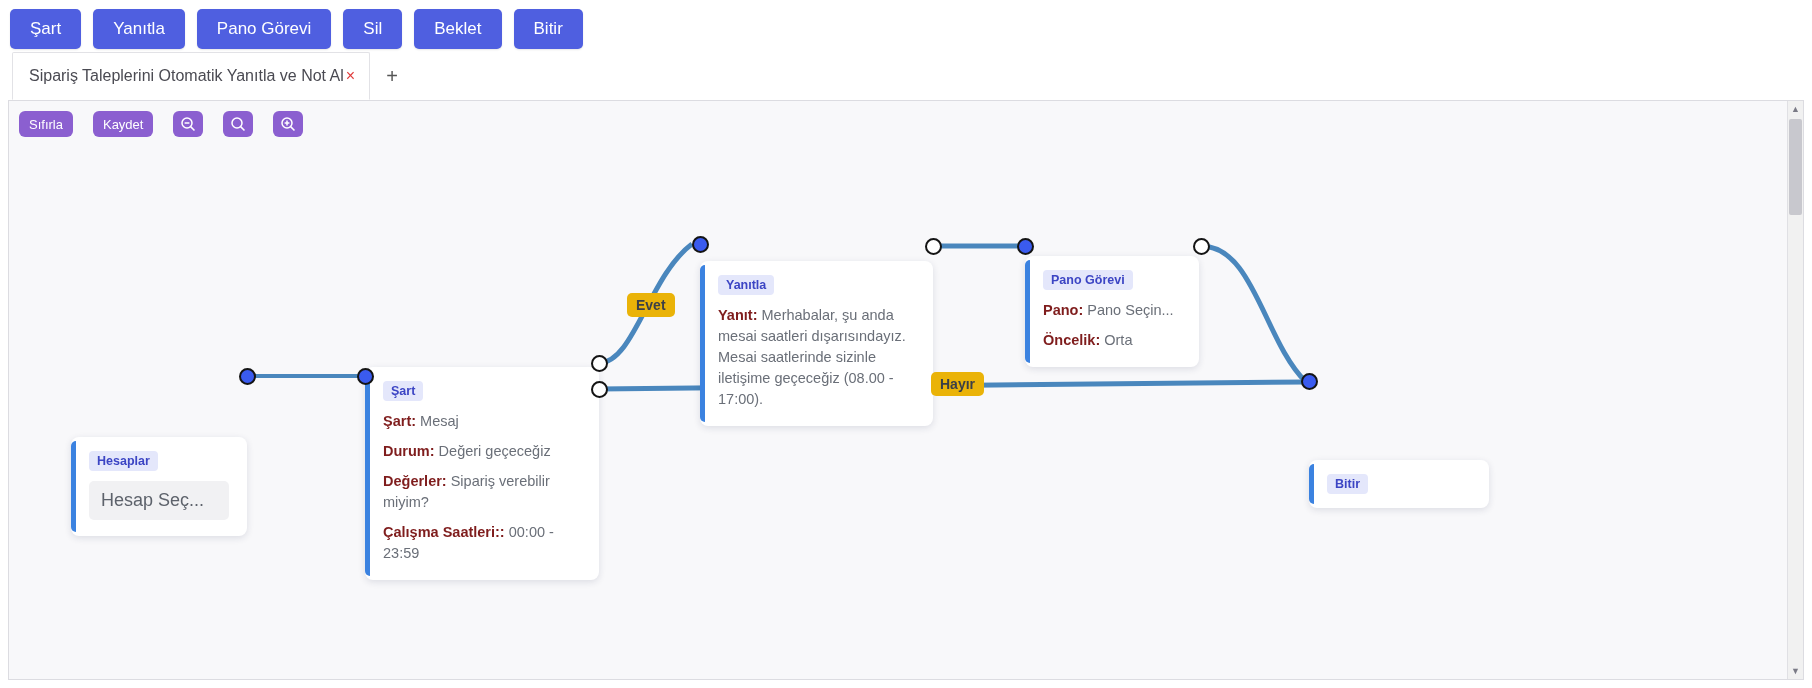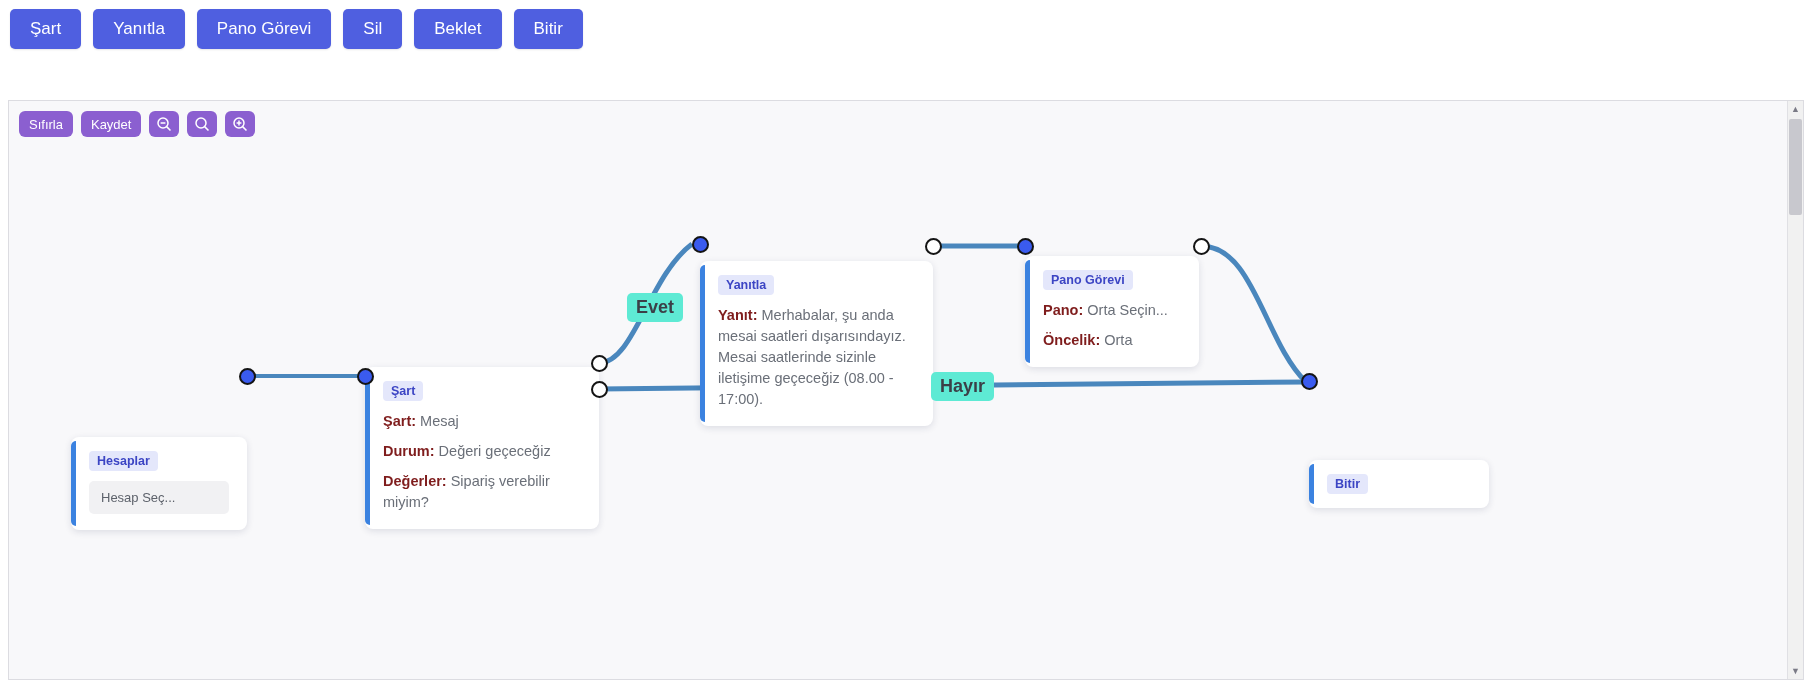--- a/index.html
+++ b/index.html
@@ -71,21 +71,21 @@
   .canvas-wrap {
     position: absolute;
     top: 100px; left: 8px;
     width: 1796px; height: 580px;
     border: 1px solid #dcdce1;
     background: #f8f8fa;
     overflow: hidden;
   }
   .canvas-toolbar {
     position: absolute; top: 10px; left: 10px;
-    display: flex; gap: 8px; z-index: 40;
+    display: flex; gap: 20px; z-index: 40;
   }
   .ctl-btn {
     background: #8b5fd0;
     color: #fff;
     border: none;
     border-radius: 6px;
     height: 26px;
     padding: 0 10px;
     font-size: 13px;
     font-family: "Liberation Sans", sans-serif;
@@ -145,21 +145,21 @@
     line-height: 1.45;
     margin-bottom: 9px;
   }
   .row:last-child { margin-bottom: 0; }
   .row b { color: #7f1d1d; font-weight: bold; }
 
   .select-box {
     background: #f1f1f3;
     border-radius: 5px;
     padding: 9px 12px;
-    font-size: 13px;
+    font-size: 18px;
     color: #5d626b;
     cursor: pointer;
   }
 
   
   #node-hesaplar { left: 62px; top: 336px; width: 176px; }
   #node-sart     { left: 356px; top: 266px; width: 234px; }
   #node-yanitla  { left: 691px; top: 160px; width: 233px; }
   #node-pano     { left: 1016px; top: 155px; width: 174px; }
   #node-bitir    { left: 1300px; top: 359px; width: 180px; padding: 14px 18px; }
@@ -172,24 +172,24 @@
     border-radius: 50%;
     border: 2px solid #141414;
     z-index: 30;
   }
   .port.filled { background: #3a5bef; }
   .port.empty  { background: #ffffff; }
 
   
   .edge-label {
     position: absolute;
-    background: #5eead4;
+    background: #eab308;
     border-radius: 5px;
     padding: 4px 9px;
-    font-size: 18px;
+    font-size: 14px;
     font-weight: bold;
     color: #3b3f47;
     z-index: 25;
     white-space: nowrap;
   }
   svg.edges { position: absolute; inset: 0; z-index: 10; }
 </style>
 </head>
 <body>
 
@@ -197,20 +197,27 @@
 
   <div class="top-toolbar">
     <button class="node-btn">Şart</button>
     <button class="node-btn">Yanıtla</button>
     <button class="node-btn">Pano Görevi</button>
     <button class="node-btn">Sil</button>
     <button class="node-btn">Beklet</button>
     <button class="node-btn">Bitir</button>
   </div>
 
+  <div class="tab-bar">
+    <div class="tab">
+      <span>Sipariş Taleplerini Otomatik Yanıtla ve Not Al</span>
+      <span class="tab-close">×</span>
+    </div>
+    <div class="tab-add">+</div>
+  </div>
 
   <div class="canvas-wrap">
 
     <div class="canvas-toolbar">
       <button class="ctl-btn">Sıfırla</button>
       <button class="ctl-btn">Kaydet</button>
       <button class="ctl-btn ctl-icon">
         <svg width="16" height="16" viewBox="0 0 16 16" fill="none" stroke="#ffffff" stroke-width="1.5">
           <circle cx="7" cy="7" r="5"></circle>
             <line x1="10.6" y1="10.6" x2="14.5" y2="14.5"></line>
@@ -262,40 +269,44 @@
         <span>Mesaj</span>
       </div>
       <div class="row">
         <b>Durum:</b>
         <span>Değeri geçeceğiz</span>
       </div>
       <div class="row">
         <b>Değerler:</b>
         <span>Sipariş verebilir miyim?</span>
       </div>
+      <div class="row">
+        <b>Çalışma Saatleri::</b>
+        <span>00:00 - 23:59</span>
+      </div>
     </div>
     <div class="port filled" style="left:348px; top:267px;"></div>
     <div class="port empty" style="left:582px; top:254px;"></div>
     <div class="port empty" style="left:582px; top:280px;"></div>
 
     <div class="node" id="node-yanitla">
       <span class="badge">Yanıtla</span>
       <div class="row">
         <b>Yanıt:</b>
         <span>Merhabalar, şu anda mesai saatleri dışarısındayız. Mesai saatlerinde sizinle iletişime geçeceğiz (08.00 - 17:00).</span>
       </div>
     </div>
     <div class="port filled" style="left:683px; top:135px;"></div>
     <div class="port empty" style="left:916px; top:137px;"></div>
 
     <div class="node" id="node-pano">
       <span class="badge">Pano Görevi</span>
       <div class="row">
         <b>Pano:</b>
-        <span>Orta Seçin...</span>
+        <span>Pano Seçin...</span>
       </div>
       <div class="row">
         <b>Öncelik:</b>
         <span>Orta</span>
       </div>
     </div>
     <div class="port filled" style="left:1008px; top:137px;"></div>
     <div class="port empty" style="left:1184px; top:137px;"></div>
 
     <div class="node" id="node-bitir">

